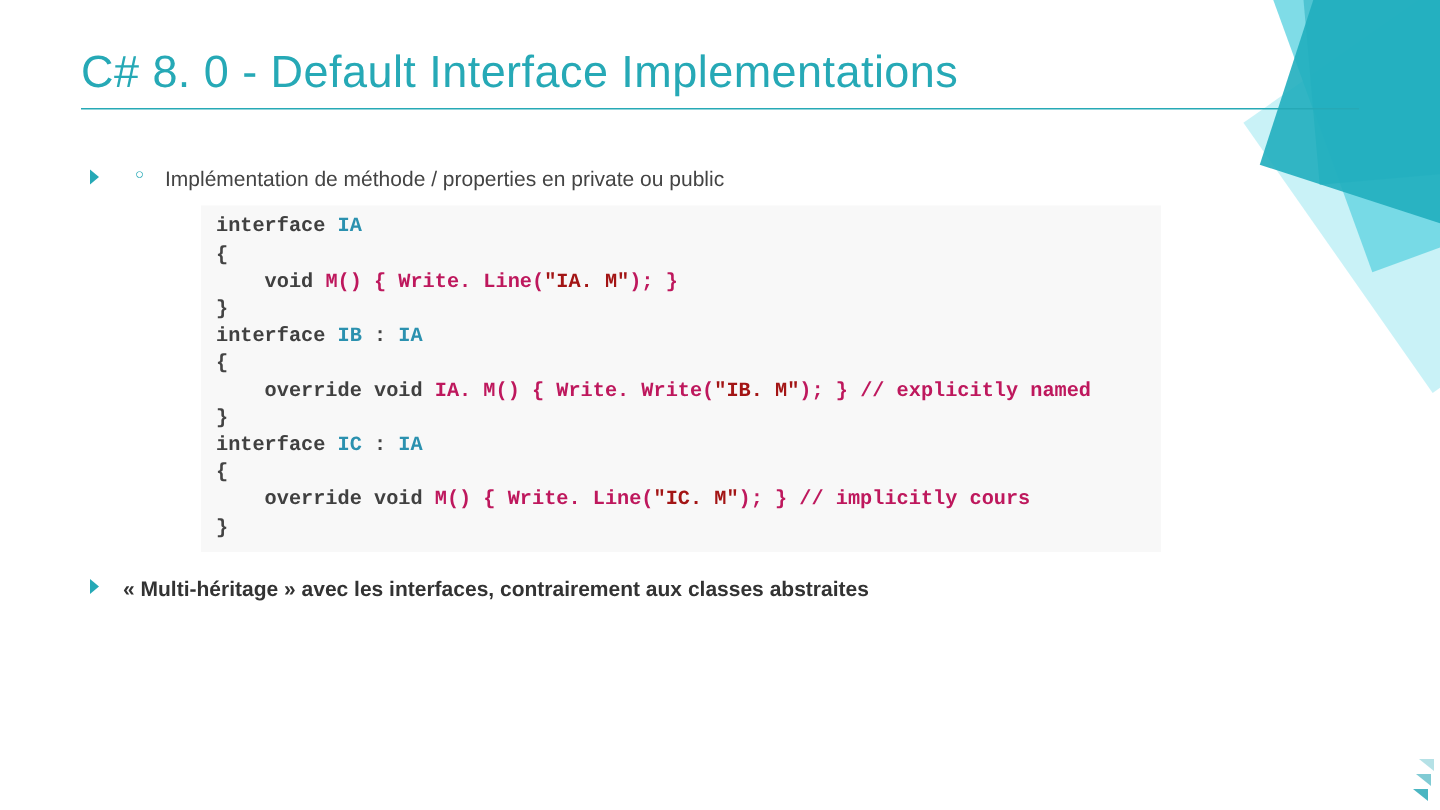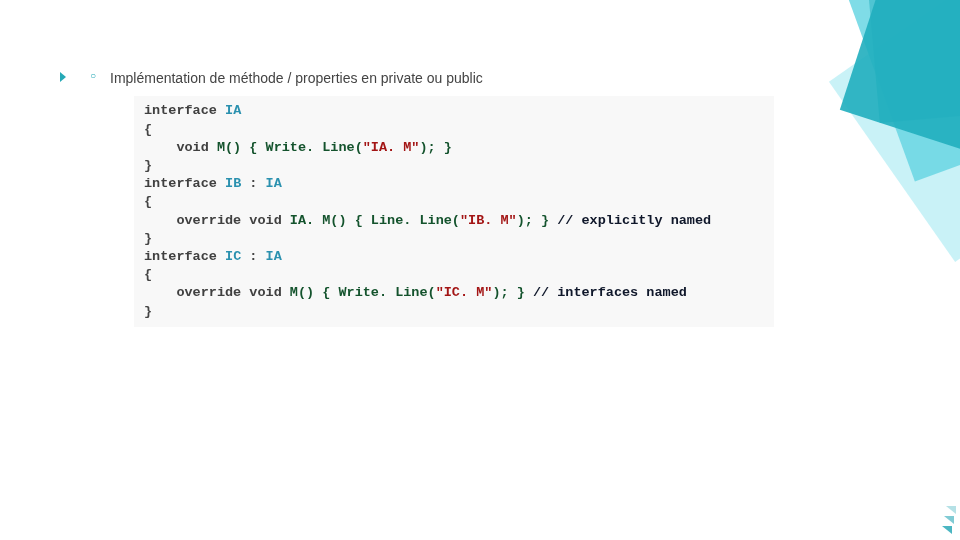--- a/index.html
+++ b/index.html
@@ -106,22 +106,22 @@
     width: 620px;
     font-family: Consolas, "Courier New", monospace;
     font-size: 13.5px;
     line-height: 1.35;
     color: #444;
     white-space: pre;
   }
   .codebox .kw  { color: #404040; }
   .codebox .tp  { color: #2b91af; }
   .codebox .str { color: #a31515; }
-  .codebox .cm  { color: #0f172a; }
-  .codebox .fn  { color: #14532d; }
+  .codebox .cm  { color: #be185d; }
+  .codebox .fn  { color: #be185d; }
 
   .footer-tris {
     position: absolute;
     bottom: 6px;
     right: 4px;
     z-index: 2;
     display: flex;
     flex-direction: column;
     align-items: flex-end;
     gap: 2px;
@@ -141,44 +141,48 @@
 
 <div class="decor">
   <div class="sheet s4"></div>
   <div class="sheet s1"></div>
   <div class="sheet s2"></div>
   <div class="sheet s3"></div>
 </div>
 
 <div class="content">
 
+  <h1 class="title">C# 8. 0 - Default Interface Implementations</h1>
 
   <ul class="first">
 
     <li>
       <ul class="second">
         <li>
           <span>Implémentation de méthode / properties en private ou public</span>
         </li>
       </ul>
 
       <div class="codebox"><span class="kw">interface</span> <span class="tp">IA</span>
 <span>{</span>
     <span class="kw">void</span> <span class="fn">M() { Write. Line(</span><span class="str">"IA. M"</span><span class="fn">); }</span>
 <span>}</span>
 <span class="kw">interface</span> <span class="tp">IB</span> <span>:</span> <span class="tp">IA</span>
 <span>{</span>
-    <span class="kw">override</span> <span class="kw">void</span> <span class="fn">IA. M() { Line. Line(</span><span class="str">"IB. M"</span><span class="fn">); }</span> <span class="cm">// explicitly named</span>
+    <span class="kw">override</span> <span class="kw">void</span> <span class="fn">IA. M() { Write. Write(</span><span class="str">"IB. M"</span><span class="fn">); }</span> <span class="cm">// explicitly named</span>
 <span>}</span>
 <span class="kw">interface</span> <span class="tp">IC</span> <span>:</span> <span class="tp">IA</span>
 <span>{</span>
-    <span class="kw">override</span> <span class="kw">void</span> <span class="fn">M() { Write. Line(</span><span class="str">"IC. M"</span><span class="fn">); }</span> <span class="cm">// interfaces named</span>
+    <span class="kw">override</span> <span class="kw">void</span> <span class="fn">M() { Write. Line(</span><span class="str">"IC. M"</span><span class="fn">); }</span> <span class="cm">// implicitly cours</span>
 <span>}</span></div>
     </li>
 
+    <li>
+      <span>« Multi-héritage » avec les interfaces, contrairement aux classes abstraites</span>
+    </li>
 
 
   </ul>
 </div>
 
 <div class="footer-tris">
   <div class="tri"></div>
   <div class="tri"></div>
   <div class="tri"></div>
 </div>

